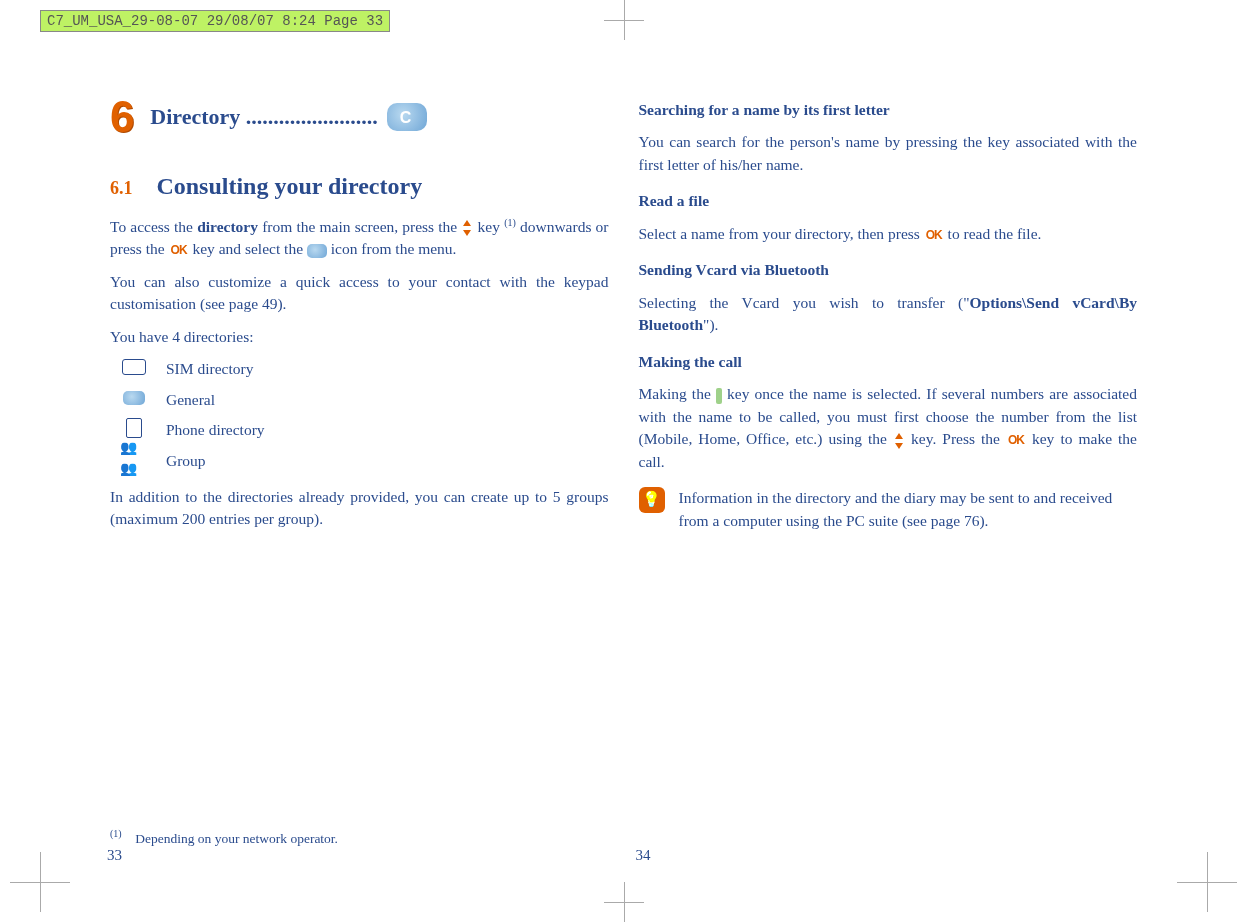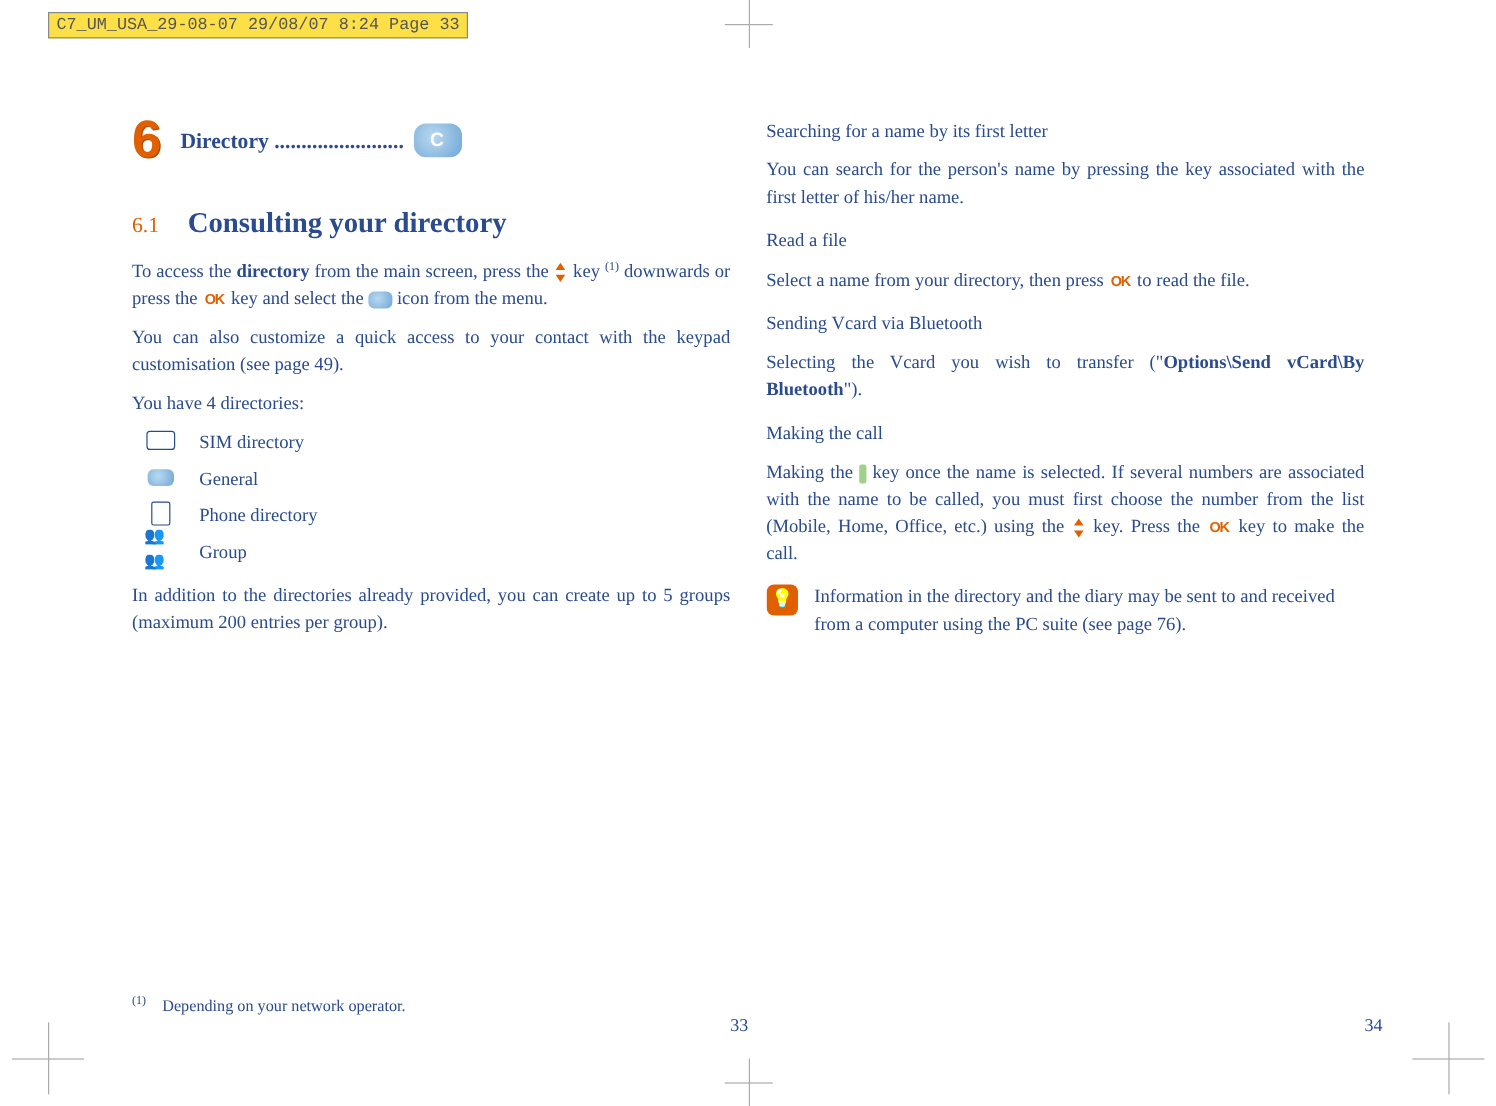--- a/index.html
+++ b/index.html
@@ -14,21 +14,21 @@
   }
   .slug {
     position: absolute;
     top: 10px;
     left: 40px;
     font-family: 'Courier New', monospace;
     font-size: 14px;
     color: #555;
     border: 1px solid #888;
     padding: 2px 6px;
-    background: #fde047;
+    background: #bef264;
   }
   .crop-top, .crop-bottom {
     position: absolute;
     left: 50%;
     width: 40px; height: 40px;
     transform: translateX(-50%);
   }
   .crop-top { top: 0; }
   .crop-bottom { bottom: 0; }
   .crop-top::before, .crop-top::after,
@@ -60,36 +60,36 @@
     flex: 1;
     padding: 0 15px;
     position: relative;
     font-size: 15.5px;
     line-height: 1.45;
   }
   .page-num {
     position: absolute;
     bottom: -5px;
     left: 12px; right: 0;
-    text-align: right;
+    text-align: left;
     font-size: 15px;
     color: #2a4b8d;
   }
   .big6 {
     font-family: Arial, sans-serif;
     font-weight: 900;
     font-size: 44px;
     color: #e06000;
     display: inline-block;
     vertical-align: middle;
     margin-right: 12px;
     text-shadow: 1px 1px 0 #b04a00;
   }
   .chapter-title {
-    font-size: 18px;
+    font-size: 22px;
     font-weight: bold;
     color: #2a4b8d;
     display: inline-block;
     vertical-align: middle;
     text-align: right;
   }
   .title-icon {
     display: inline-block;
     width: 40px; height: 28px;
     background: radial-gradient(circle at 40% 40%, #b9d9f0, #6fa6d6);
@@ -101,21 +101,21 @@
   .title-icon::after {
     content:"C"; position:absolute; left:13px; top:3px;
     color:#fff; font-weight:bold; font-size:16px; font-family:Arial;
   }
   .section-row {
     margin-top: 20px;
     margin-bottom: 12px;
   }
   .section-num {
     color: #e06000;
-    font-weight: normal;
+    font-weight: bold;
     font-size: 18px;
     margin-right: 20px;
   }
   .section-title {
     color: #2a4b8d;
     font-weight: bold;
     font-size: 24px;
   }
   .para { margin: 10px 0; text-align: justify; }
   .bold { font-weight: bold; }
@@ -163,21 +163,21 @@
     width:22px; height:14px;
     background: radial-gradient(circle at 40% 40%, #b9d9f0, #6fa6d6);
     border-radius:5px;
   }
   .phone-icon { width:14px; height:18px; border:1.5px solid #2a4b8d; border-radius:2px; }
   .group-icon { font-size:14px; letter-spacing:-2px; color:#2a4b8d; }
   .footnote {
     position:absolute; bottom:14px; left:15px; font-size:13.5px;
   }
   .subhead {
-    font-weight:normal; margin: 14px 0 6px 0;
+    font-weight:bold; margin: 14px 0 6px 0;
   }
   .info-row { display:flex; align-items:flex-start; margin-top:14px; }
   .bulb-icon {
     width:26px; height:26px; background:#e06000; border-radius:6px;
     margin-right:14px; flex-shrink:0; position:relative;
   }
   .bulb-icon::after {
     content:"💡"; position:absolute; left:4px; top:2px; font-size:15px;
     filter: brightness(2);
   }

